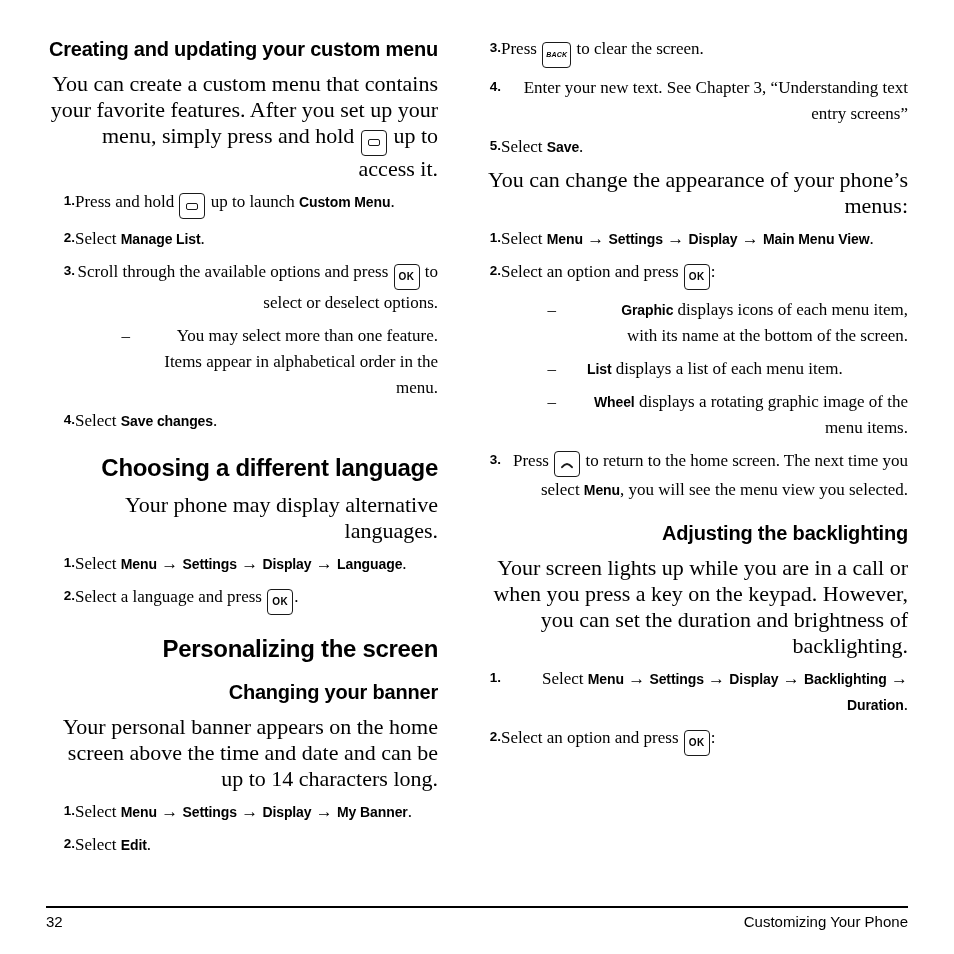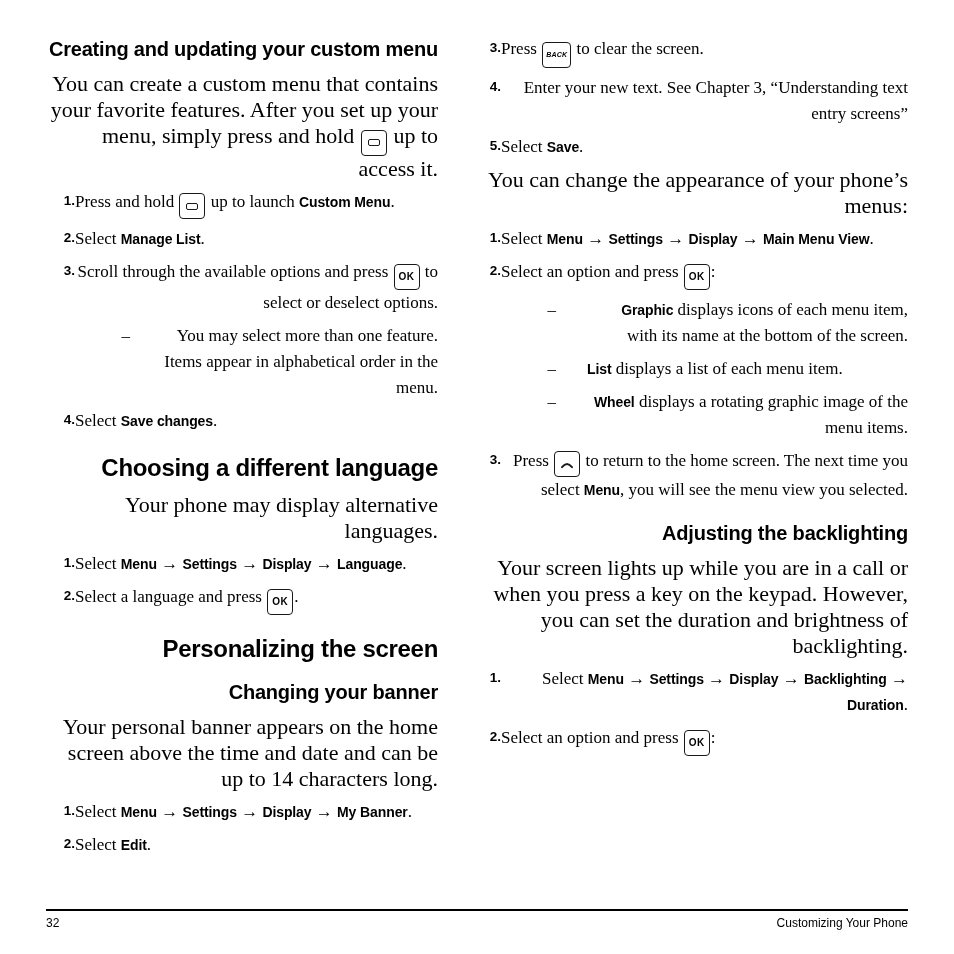--- a/index.html
+++ b/index.html
@@ -55,21 +55,21 @@
   .key-blank .blank-bar {
     display:block; width:12px; height:7px;
     border:1.5px solid #1a1a1a; border-radius:2px;
   }
   .key-end svg { display:block; }
 
   .footer {
     position:absolute; left:46px; right:46px; bottom:24px;
     border-top:2px solid #000; padding-top:5px;
     display:flex; justify-content:space-between; align-items:baseline;
-    font-family:"Liberation Sans", sans-serif; font-size:12px;
+    font-family:"Liberation Sans", sans-serif; font-size:15px;
   }
 </style>
 </head>
 <body>
 
 <div class="page">
   <div class="columns">
 
     <div class="col-left">
 

